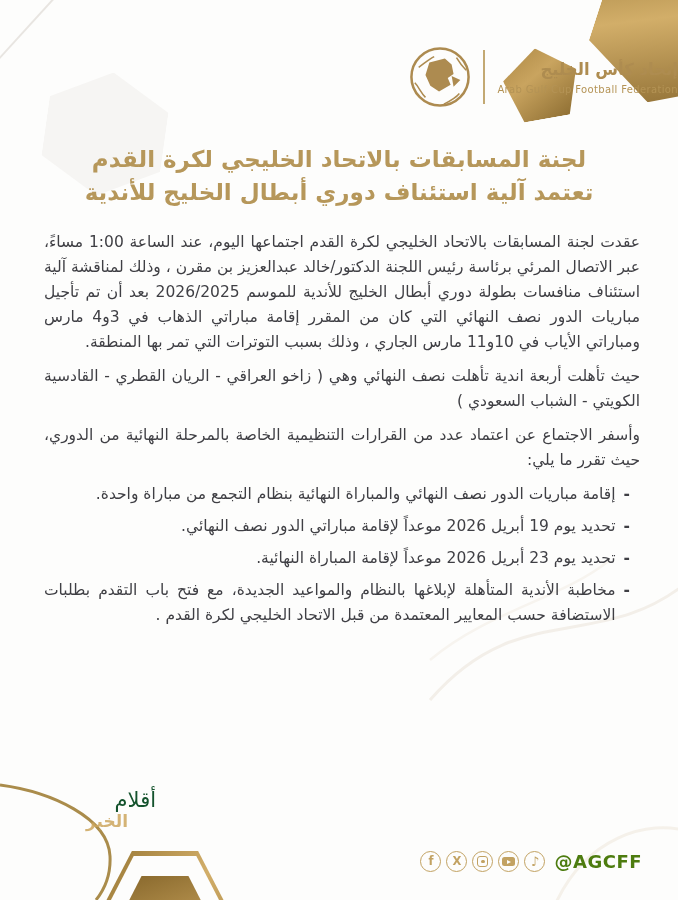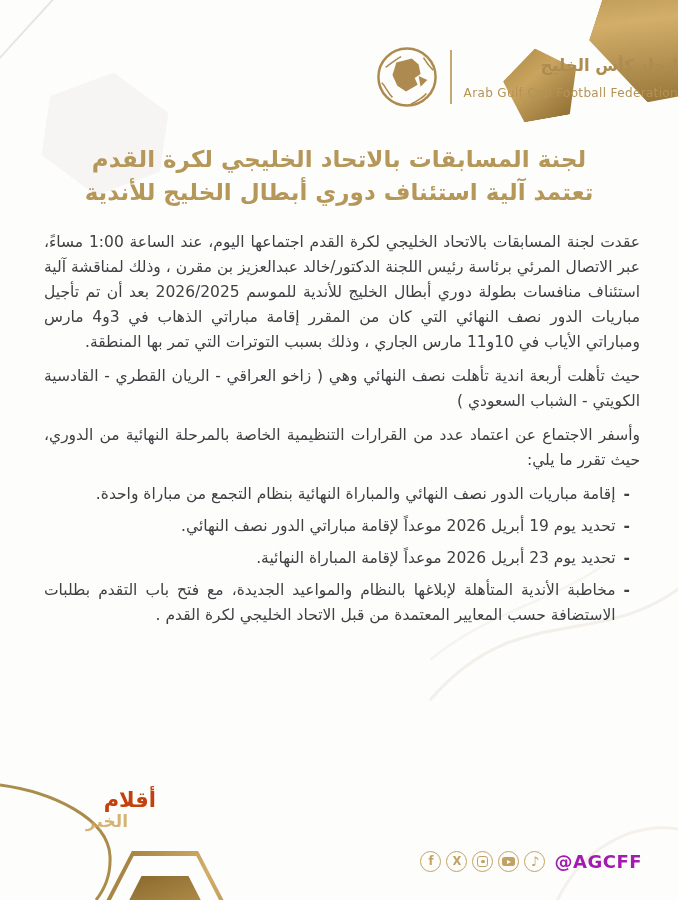--- a/index.html
+++ b/index.html
@@ -48,42 +48,42 @@
   .gold-arc{position:absolute;left:0;top:776px;z-index:1;}
   
   .logo-row{
     position:absolute;top:46px;left:0;right:0;z-index:2;
     display:flex;justify-content:flex-end;align-items:center;gap:12px;
   }
   .ball{width:62px;height:62px;flex:0 0 auto;}
   .logo-divider{width:2px;height:54px;background:#b99a5b;opacity:.85;}
   .logo-text{text-align:right;}
   .logo-ar{color:#ae8c50;font-weight:bold;font-size:16.5px;line-height:21px;}
-  .logo-en{color:#b49355;font-size:12px;letter-spacing:.35px;margin-top:10px;text-align:center;}
+  .logo-en{color:#b49355;font-size:10px;letter-spacing:.35px;margin-top:4px;text-align:center;}
   
   .title{
     position:absolute;top:138px;left:0;right:0;z-index:2;margin:5px;
     text-align:center;color:#b6975a;font-weight:bold;font-size:23px;line-height:33px;
   }
   .title span{display:block;}
   
   .article{
     position:absolute;top:230px;right:38px;left:44px;z-index:2;
     color:#3f3f44;font-size:15.5px;line-height:25px;
     text-align:justify;text-align-last:right;
   }
   .article p{margin:0 0 9px 0;}
   .bullets{list-style:none;margin:1px 0 9px 0;padding:0 10px 0 0;}
   .bullets li{display:flex;gap:8px;margin-bottom:7px;}
   .bullets .dash{flex:0 0 auto;font-weight:bold;}
   .bullets .li-text{flex:1;text-align:justify;text-align-last:right;}
   
   .brand{position:absolute;left:46px;top:788px;width:110px;height:70px;z-index:2;}
   .brand-top{
-    position:absolute;right:0;top:0;color:#c2410c;font-weight:bold;font-size:21px;line-height:24px;
+    position:absolute;right:0;top:0;color:#14532d;font-weight:normal;font-size:21px;line-height:24px;
   }
   .brand-bottom{
     position:absolute;right:28px;top:23px;color:#cda75e;font-weight:bold;font-size:17px;opacity:.85;
   }
   
   .social{
     position:absolute;right:36px;bottom:28px;z-index:2;
     display:flex;align-items:center;gap:5px;direction:ltr;
   }
   .sicon{
@@ -100,21 +100,21 @@
   .yt-box{
     width:13px;height:9.5px;background:#c2a262;border-radius:2.5px;
     display:flex;align-items:center;justify-content:center;
   }
   .yt-tri{
     width:0;height:0;border-left:4px solid #fdfdfc;
     border-top:2.8px solid transparent;border-bottom:2.8px solid transparent;margin-left:1px;
   }
   .tiktok-glyph{font-size:13px;}
   .handle{
-    color:#a21caf;font-weight:bold;font-size:18px;margin-left:4px;letter-spacing:.5px;
+    color:#4d7c0f;font-weight:bold;font-size:18px;margin-left:4px;letter-spacing:.5px;
   }
 </style>
 </head>
 <body>
 
 <div class="page">
 
   <svg class="bg-curves" width="678" height="900" viewBox="0 0 678 900">
     <path d="M-4,62 L58,-6" stroke="#e8e5e1" stroke-width="2" fill="none"></path>
     <path d="M430,700 C520,596 600,655 690,580" stroke="#f3efe9" stroke-width="3" fill="none"></path>

